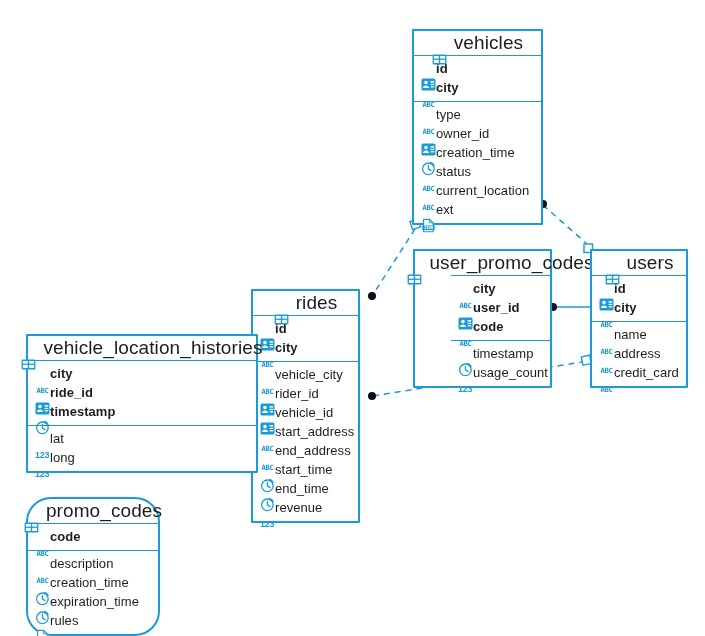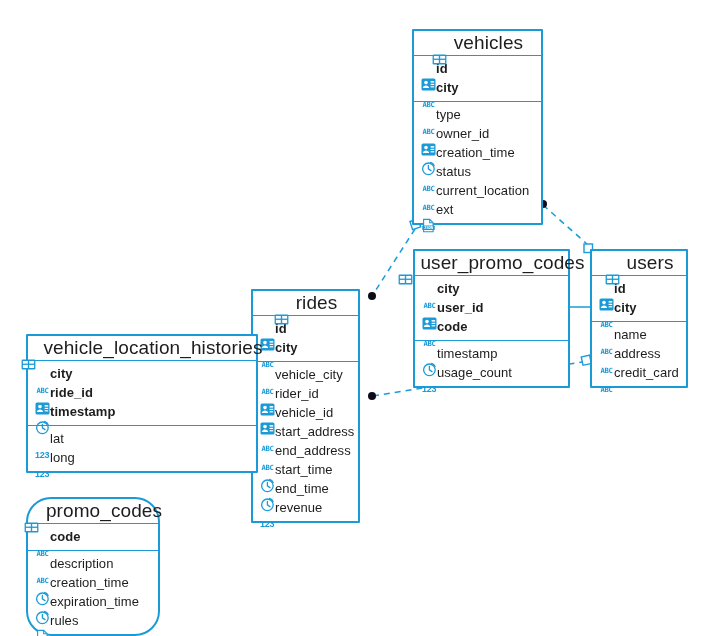--- a/index.html
+++ b/index.html
@@ -186,21 +186,21 @@
               <path d="M2.6 1.4h6.1l3.4 3.3v9.1H2.6z" fill="#fff" stroke="#1a9ad7" stroke-width="1.1"></path>
               <path d="M8.7 1.4v3.3h3.4" fill="none" stroke="#1a9ad7" stroke-width="1.1"></path>
               <rect x="1.3" y="7.6" width="12.4" height="4.4" rx="0.6" fill="#1a9ad7"></rect>
               <text x="7.5" y="11.2" text-anchor="middle" font-family="DejaVu Sans Mono, monospace" font-size="4.1" font-weight="bold" fill="#fff" letter-spacing="-0.1">JSON</text>
             </svg>
           </span>
           <span class="lbl">ext</span>
         </div>
       </div>
     </div>
-    <div class="table-box" style="left: 413px; top: 249px; width: 157px;">
+    <div class="table-box" style="left: 413px; top: 249px; width: 139px; padding-left: 36px;">
       <div class="tbl-header">
         <span class="ic">
           <svg viewBox="0 0 15 15">
             <rect x="0.6" y="2.6" width="13.8" height="9.8" rx="1.2" fill="#1a9ad7"></rect>
             <rect x="1.9" y="4" width="4.9" height="2.6" fill="#fff"></rect>
             <rect x="8.2" y="4" width="4.9" height="2.6" fill="#fff"></rect>
             <rect x="1.9" y="7.9" width="4.9" height="3.1" fill="#fff"></rect>
             <rect x="8.2" y="7.9" width="4.9" height="3.1" fill="#fff"></rect>
           </svg>
         </span>

